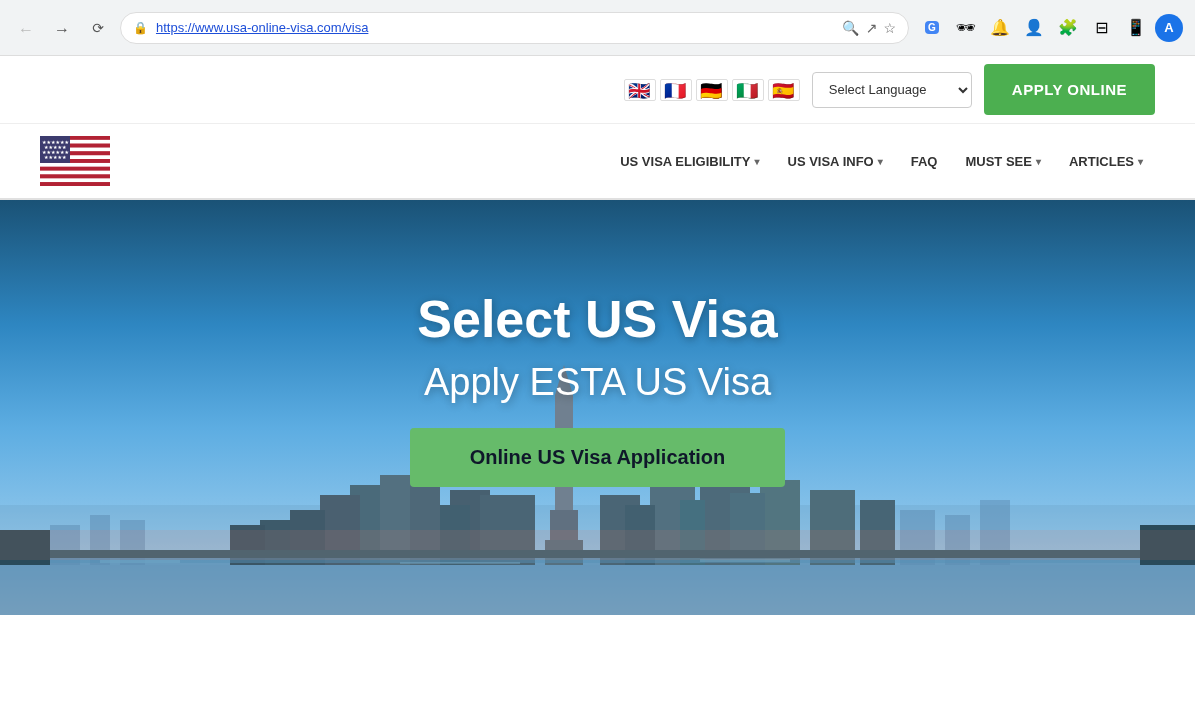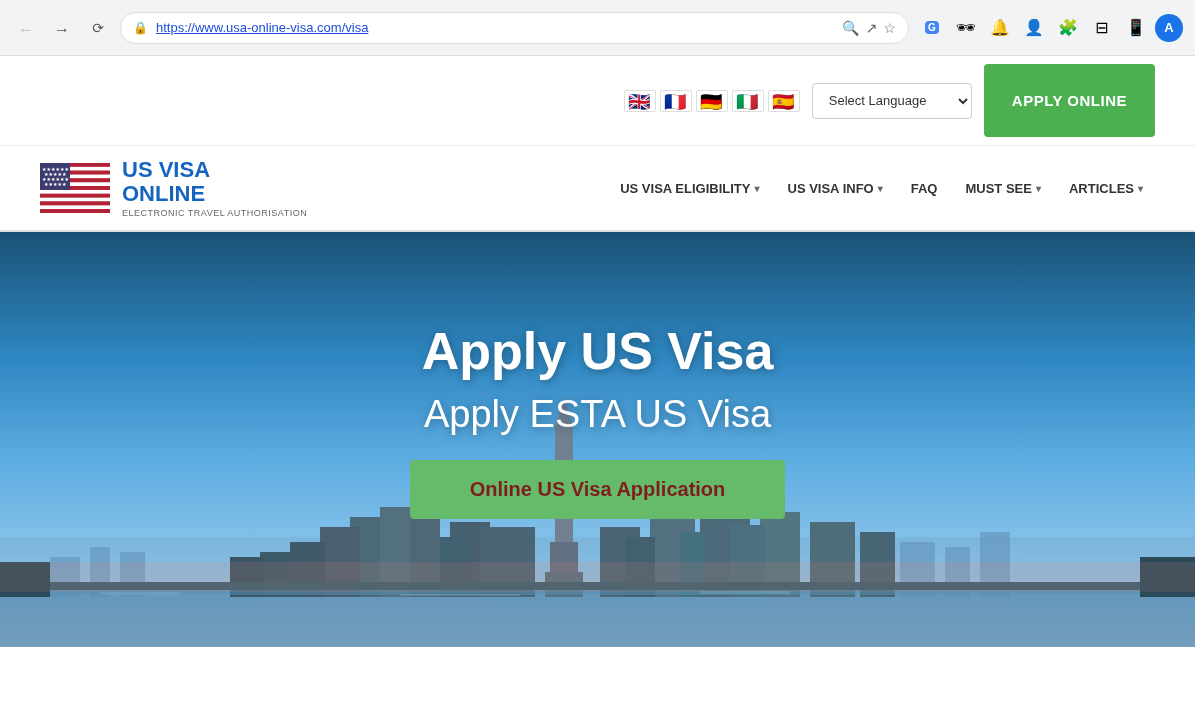--- a/index.html
+++ b/index.html
@@ -117,21 +117,21 @@
       color: #333;
       background: white;
       cursor: pointer;
       min-width: 160px;
       appearance: auto;
     }
     .apply-online-btn {
       background: #4caf50;
       color: white;
       border: none;
-      padding: 28px 28px;
+      padding: 17px 28px;
       font-size: 15px;
       font-weight: bold;
       border-radius: 4px;
       cursor: pointer;
       letter-spacing: 0.5px;
     }
 
     
     .site-nav {
       background: white;
@@ -220,21 +220,21 @@
     }
     .hero-subtitle {
       font-size: 38px;
       font-weight: 500;
       color: white;
       text-shadow: 1px 2px 8px rgba(0,0,0,0.3);
       margin-bottom: 24px;
     }
     .hero-cta-btn {
       background: #66bb6a;
-      color: #7f1d1d;
+      color: #0f172a;
       border: none;
       padding: 18px 60px;
       font-size: 20px;
       font-weight: bold;
       border-radius: 4px;
       cursor: pointer;
       display: inline-block;
     }
 
     
@@ -316,27 +316,20 @@
         <rect x="0" y="46.2" width="70" height="3.8" fill="#B22234"></rect>
 
         <rect x="0" y="0" width="30" height="26.95" fill="#3C3B6E"></rect>
 
         <text x="2" y="8" fill="white" font-size="5">★★★★★★</text>
         <text x="4" y="13" fill="white" font-size="5">★★★★★</text>
         <text x="2" y="18" fill="white" font-size="5">★★★★★★</text>
         <text x="4" y="23" fill="white" font-size="5">★★★★★</text>
       </svg>
     </div>
-    <div class="logo-text-area">
-      <div class="logo-title">
-        <span>US VISA</span><br>
-        <span style="color:#1565c0;">ONLINE</span>
-      </div>
-      <div class="logo-subtitle">ELECTRONIC TRAVEL AUTHORISATION</div>
-    </div>
   </div>
 
   <nav class="nav-menu">
     <div class="nav-item">
       <span>US VISA ELIGIBILITY</span>
       <span class="nav-dropdown-arrow">▾</span>
     </div>
     <div class="nav-item">
       <span>US VISA INFO</span>
       <span class="nav-dropdown-arrow">▾</span>
@@ -403,17 +396,17 @@
 
     <rect x="0" y="195" width="1195" height="8" fill="#3a6070"></rect>
 
     <rect x="0" y="175" width="50" height="35" fill="#2a4a5a"></rect>
     <rect x="1140" y="170" width="55" height="40" fill="#2a4a5a"></rect>
 
     <rect x="0" y="175" width="1195" height="30" fill="#d4806a" opacity="0.15"></rect>
   </svg>
 
   <div class="hero-content">
-    <h1 class="hero-title">Apply US Visa</h1>
+    <h1 class="hero-title">Select US Visa</h1>
     <p class="hero-subtitle">Apply ESTA US Visa</p>
     <button class="hero-cta-btn">Online US Visa Application</button>
   </div>
 </div>
 
 </body></html>

